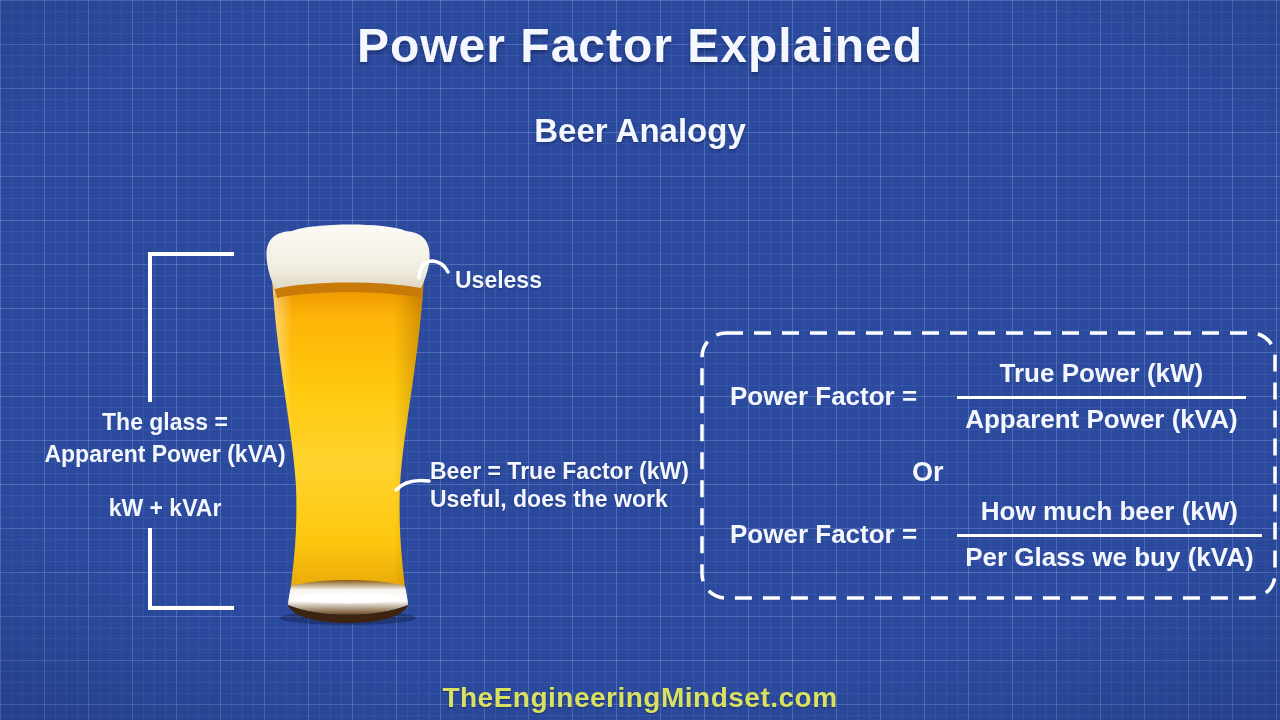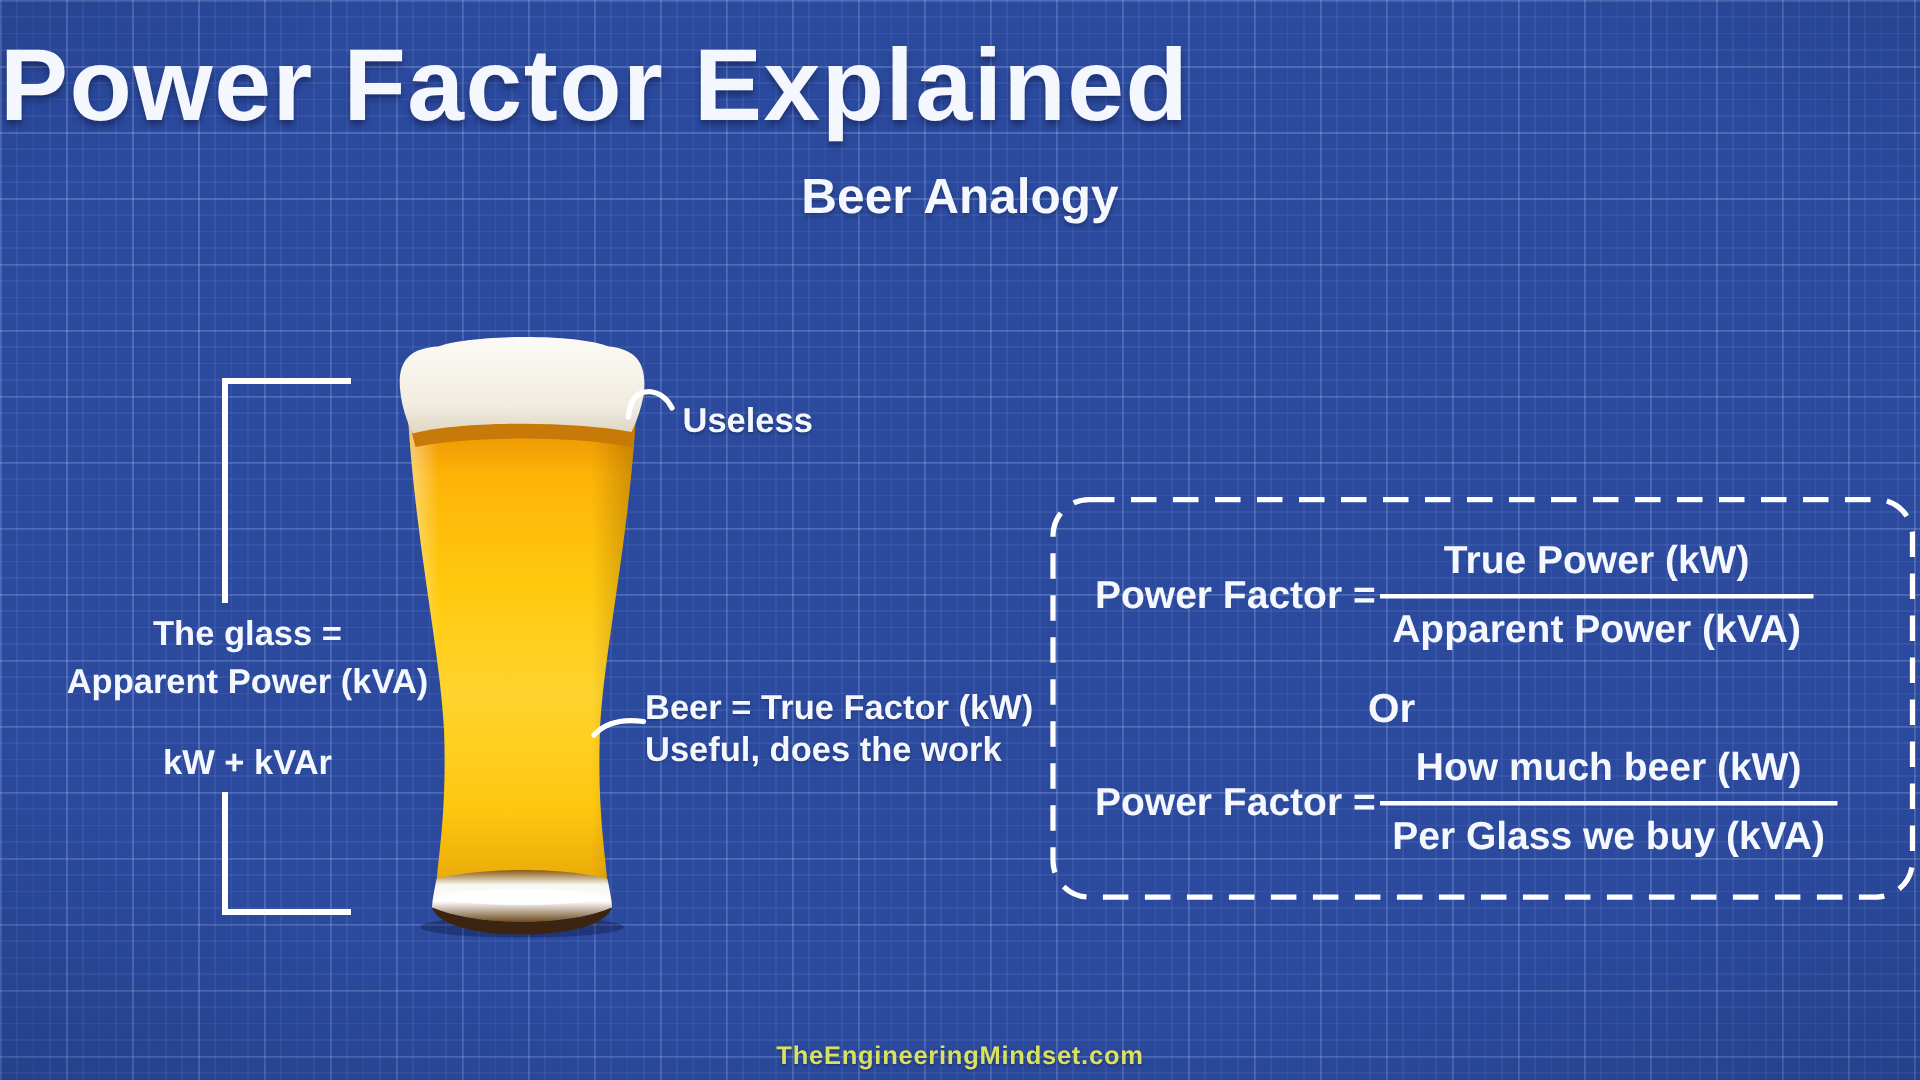--- a/index.html
+++ b/index.html
@@ -12,22 +12,22 @@
     background-color:var(--background);
     background-image:
       radial-gradient(130% 120% at 50% 45%, rgba(10,20,55,0) 42%, rgba(8,16,45,0.28) 72%, rgba(5,12,38,0.62) 100%),
       repeating-linear-gradient(to right,  rgba(170,195,245,0.20) 0 1.5px, transparent 1.5px 44px),
       repeating-linear-gradient(to bottom, rgba(170,195,245,0.20) 0 1.5px, transparent 1.5px 44px),
       repeating-linear-gradient(to right,  rgba(170,195,245,0.085) 0 1px, transparent 1px 11px),
       repeating-linear-gradient(to bottom, rgba(170,195,245,0.085) 0 1px, transparent 1px 11px);
     color:var(--text);
   }
   .title{
-    position:absolute;top:18px;left:0;width:100%;margin:0;
-    font-size:68px;font-weight:800;letter-spacing:1px;color:var(--text);
+    position:absolute;top:18px;left:0;width:100%;margin:0;text-align:center;
+    font-size:48px;font-weight:800;letter-spacing:1px;color:var(--text);
     text-shadow:0 3px 4px rgba(0,0,30,.35);
   }
   .subtitle{
     position:absolute;top:112px;left:0;width:100%;margin:0;text-align:center;
     font-size:33px;font-weight:700;color:var(--text);
     text-shadow:0 2px 3px rgba(0,0,30,.3);
   }
   .abs{position:absolute;}
   .label{font-size:23px;font-weight:600;line-height:28px;color:var(--text);
          text-shadow:0 1px 2px rgba(0,0,30,.3);}
@@ -35,26 +35,26 @@
                border-left:4px solid #fff;border-top:4px solid #fff;}
   .bracket-bottom{position:absolute;left:148px;top:528px;width:82px;height:78px;
                   border-left:4px solid #fff;border-bottom:4px solid #fff;}
   .glass-note{position:absolute;left:12px;top:406px;width:306px;text-align:center;
               font-size:23px;font-weight:600;line-height:32px;}
   .glass-note .gap{display:block;margin-top:22px;}
   .formula-box{position:absolute;left:700px;top:331px;width:577px;height:269px;}
   .formula-box .content{position:absolute;inset:0;}
   .frow{position:absolute;display:flex;align-items:center;gap:3px;
         font-size:26px;font-weight:600;}
-  .frac{display:flex;flex-direction:column;align-items:center;line-height:1.15;}
+  .frac{display:flex;flex-direction:column;align-items:center;line-height:1.15;margin-left:37px;}
   .frac .num{padding:0 8px 7px;}
   .frac .den{border-top:3px solid #fff;padding:6px 8px 0;}
   .or-text{position:absolute;left:212px;top:126px;font-size:27px;font-weight:700;}
   .footer{position:absolute;bottom:6px;left:0;width:100%;text-align:center;
-          font-size:17px;font-weight:700;color:var(--footer-text);letter-spacing:.5px;
+          font-size:28px;font-weight:700;color:var(--footer-text);letter-spacing:.5px;
           text-shadow:0 1px 2px rgba(0,0,30,.4);}
   svg{display:block;}
 </style>
 </head>
 <body>
 
 <div class="canvas">
 
   <h1 class="title">Power Factor Explained</h1>
   <h2 class="subtitle">Beer Analogy</h2>

